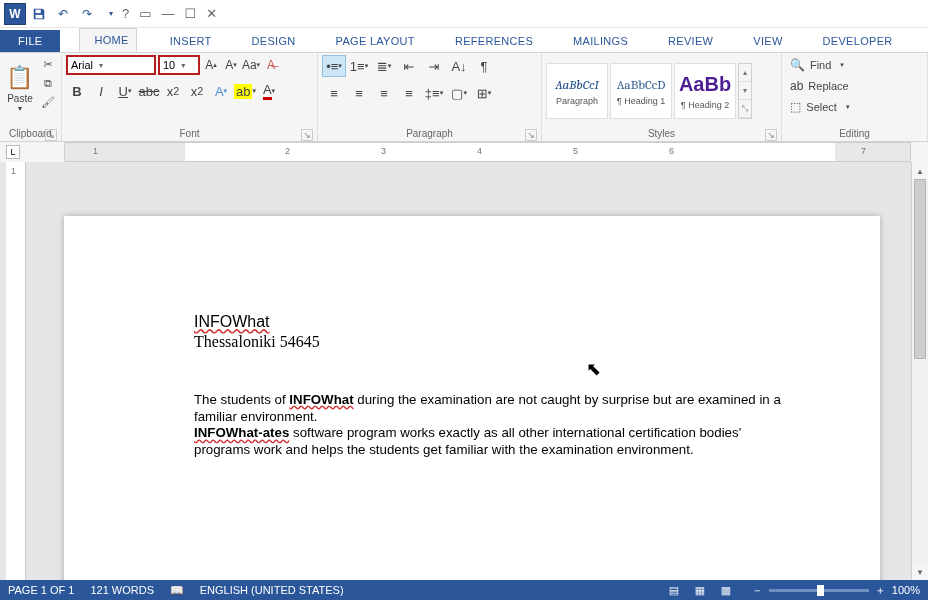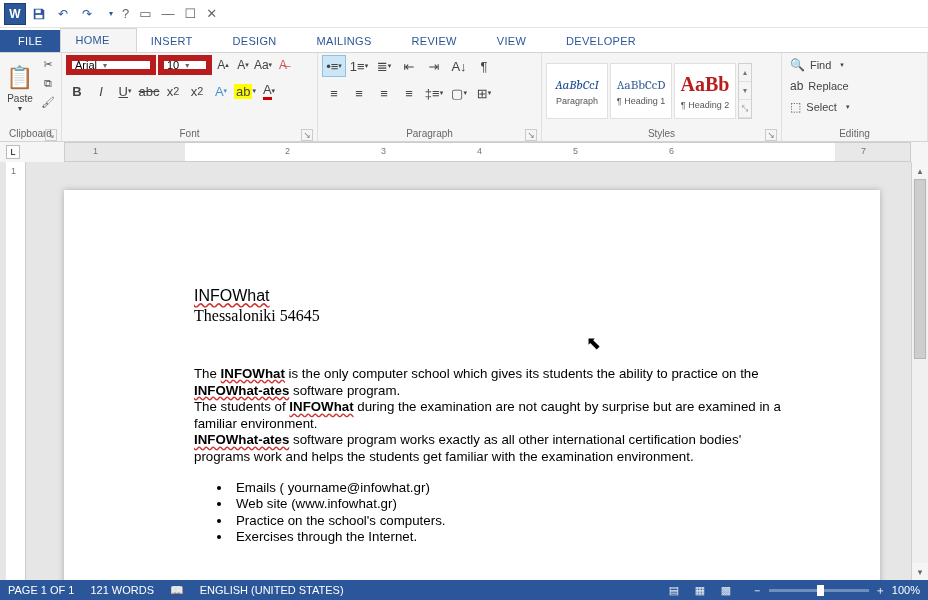--- a/index.html
+++ b/index.html
@@ -8,70 +8,70 @@
 
 .titlebar { height: 28px; background: #fff; display: flex; align-items: center; font-size: 12px; color: #444; border-bottom: 1px solid #e5e5e5; }
 .titlebar .qat { display: flex; align-items: center; gap: 2px; padding-left: 4px; }
 .titlebar .wicon { width: 22px; height: 22px; background: #2b579a; color: #fff; display: flex; align-items: center; justify-content: center; font-weight: bold; font-size: 12px; border: 1px solid #1e3f6f; }
 .titlebar .qbtn { width: 22px; height: 22px; display: flex; align-items: center; justify-content: center; color: #2b579a; cursor: pointer; }
 .titlebar .title { flex: 1; text-align: center; color: #666; font-size: 12px; }
 .titlebar .wctrl { display: flex; gap: 10px; padding-right: 10px; color: #666; }
 .titlebar .wctrl span { cursor: pointer; font-size: 13px; }
 
 
-.tabbar { height: 24px; background: #fff; display: flex; align-items: flex-end; font-size: 11px; }
-.tabbar .tab { padding: 5px 26px 5px 14px; color: #2b579a; cursor: pointer; letter-spacing: 0.3px; }
+.tabbar { height: 24px; background: #fff; display: flex; align-items: flex-end; font-size: 11px; gap: 19px; }
+.tabbar .tab { padding: 5px 7px 5px 14px; color: #2b579a; cursor: pointer; letter-spacing: 0.3px; }
 .tabbar .tab.file { background: #2b579a; color: #fff; padding: 5px 18px; }
 .tabbar .tab.active { border: 1px solid #d4d4d4; border-bottom: 1px solid #f5f5f5; background: #f5f5f5; color: #2b579a; }
 
 
 .ribbon { height: 90px; background: #f5f5f5; border-top: 1px solid #d4d4d4; border-bottom: 1px solid #d4d4d4; display: flex; font-size: 11px; }
 .group { border-right: 1px solid #e0e0e0; display: flex; flex-direction: column; padding: 2px 4px 0 4px; }
 .group-body { flex: 1; display: flex; align-items: flex-start; gap: 3px; }
 .group-label { text-align: center; font-size: 10px; color: #666; height: 14px; line-height: 14px; position: relative; }
 .dialog-launcher { position: absolute; right: 0; bottom: 0; font-size: 9px; color: #888; width: 12px; height: 12px; border: 1px solid #ccc; display: flex; align-items: center; justify-content: center; cursor: pointer; }
 
 .big-btn { display: flex; flex-direction: column; align-items: center; justify-content: center; width: 42px; height: 68px; cursor: pointer; font-size: 10px; color: #444; }
 .big-btn .ico { font-size: 22px; margin-bottom: 2px; }
 .mini { width: 18px; height: 18px; display: flex; align-items: center; justify-content: center; cursor: pointer; color: #555; font-size: 11px; }
 
 .font-row { display: flex; align-items: center; gap: 2px; margin-bottom: 2px; }
-.sel { border: 6px solid #b91c1c; background: #fff; height: 20px; font-size: 11px; padding: 0 3px; display: flex; align-items: center; gap: 6px; cursor: pointer; }
+.sel { border: 2px solid #b91c1c; background: #fff; height: 20px; font-size: 11px; padding: 0 3px; display: flex; align-items: center; gap: 6px; cursor: pointer; }
 .sel .dd { font-size: 8px; color: #666; }
 .ribbtn { width: 22px; height: 22px; display: flex; align-items: center; justify-content: center; cursor: pointer; color: #444; font-size: 13px; }
 .ribbtn.small { width: 18px; height: 20px; font-size: 12px; }
 
 .para-grid .row { display: flex; gap: 1px; margin-bottom: 2px; }
 .para-grid .ribbtn { width: 24px; height: 22px; }
 .bullets-active { background: #cde6f7; border: 1px solid #92c0e0; }
 
 .styles-body { display: flex; align-items: center; gap: 2px; }
 .style-box { width: 62px; height: 56px; border: 1px solid #e0e0e0; background: #fff; display: flex; flex-direction: column; align-items: center; justify-content: center; cursor: pointer; font-size: 9px; color: #555; }
 .style-box .preview { font-size: 13px; color: #1b4a8a; font-family: Cambria, serif; font-style: italic; margin-bottom: 4px; }
 .style-box .preview.h1 { font-style: normal; color: #365f91; }
-.style-box .preview.big { font-size: 20px; color: #b91c1c; font-style: normal; font-weight: bold; font-family: Liberation Serif, serif; }
+.style-box .preview.big { font-size: 20px; color: #4c1d95; font-style: normal; font-weight: bold; font-family: Liberation Sans, sans-serif; }
 .styles-scroll { width: 14px; height: 56px; display: flex; flex-direction: column; border: 1px solid #d0d0d0; }
 .styles-scroll div { flex: 1; display: flex; align-items: center; justify-content: center; font-size: 8px; cursor: pointer; color: #777; border-bottom: 1px solid #e0e0e0; }
 
 .edit-body { display: flex; flex-direction: column; gap: 1px; font-size: 11px; }
 .edit-item { display: flex; align-items: center; gap: 5px; height: 20px; padding: 0 4px; cursor: pointer; color: #444; }
 .edit-item .ico { font-size: 12px; }
 
 
 .ruler-wrap { height: 20px; background: #f5f5f5; display: flex; }
 .ruler-gutter { width: 64px; background: #f5f5f5; display: flex; align-items: center; justify-content: flex-start; padding-left: 6px; }
 .tabstop { width: 14px; height: 14px; border: 1px solid #bbb; background: #fff; font-size: 9px; display: flex; align-items: center; justify-content: center; cursor: pointer; }
 .ruler { flex: 1; background: linear-gradient(to right, #e8e8e8 0, #e8e8e8 120px, #fff 120px, #fff 770px, #e8e8e8 770px); border: 1px solid #ccc; position: relative; font-size: 9px; color: #777; }
 .ruler .num { position: absolute; top: 3px; }
 
 
 .workarea { display: flex; height: 418px; background: #e6e6e6; }
 .vruler { width: 20px; background: #fff; border-right: 1px solid #ccc; margin: 0 0 0 6px; position: relative; font-size: 9px; color: #777; }
 .vruler .num { position: absolute; left: 5px; }
-.doc-scroll { flex: 1; overflow: hidden; position: relative; background: #e6e6e6; }
+.doc-scroll { flex: 1; overflow: hidden; position: relative; background: #e6e6e6; margin-top: 26px; }
 .page { position: absolute; left: 38px; top: 28px; width: 816px; min-height: 800px; background: #fff; box-shadow: 0 0 6px rgba(0,0,0,0.25); padding: 96px 96px 40px 130px; font-family: Arial, sans-serif; font-size: 13.3px; color: #000; line-height: 1.25; }
 .serif { font-family: "Times New Roman", serif; font-size: 16px; }
 .redline { text-decoration: underline; text-decoration-color: #d03030; text-decoration-style: wavy; }
 .page p { margin-bottom: 0; }
 .page .spacer { height: 40px; }
 .page ul { margin-left: 38px; list-style: disc; }
 .page ul li { padding-left: 4px; }
 .page b { font-weight: bold; }
 
 .cursor-img { position: absolute; font-size: 18px; color: #000; pointer-events: none; }
@@ -114,20 +114,22 @@
     <span>☐</span>
     <span>✕</span>
   </div>
 </div>
 
 <div class="tabbar">
   <div class="tab file">FILE</div>
   <div class="tab active">HOME</div>
   <div class="tab">INSERT</div>
   <div class="tab">DESIGN</div>
+  <div class="tab">PAGE LAYOUT</div>
+  <div class="tab">REFERENCES</div>
   <div class="tab">MAILINGS</div>
   <div class="tab">REVIEW</div>
   <div class="tab">VIEW</div>
   <div class="tab">DEVELOPER</div>
 </div>
 
 <div class="ribbon">
 
   <div class="group" style="width:62px;">
     <div class="group-body">
@@ -145,21 +147,21 @@
     <div class="group-label"><span>Clipboard</span><span class="dialog-launcher">↘</span></div>
   </div>
 
   <div class="group" style="width:256px;">
     <div class="group-body" style="flex-direction:column;align-items:stretch;">
       <div class="font-row">
         <div class="sel" style="width:90px;">
             <span>Arial</span>
             <span class="dd">▾</span>
           </div>
-        <div class="sel" style="width:54px;">
+        <div class="sel" style="width:42px;">
             <span>10</span>
             <span class="dd">▾</span>
           </div>
         <div class="ribbtn small">A<sup style="font-size:7px;">▴</sup></div>
         <div class="ribbtn small">A<sup style="font-size:7px;">▾</sup></div>
         <div class="ribbtn small">Aa<span style="font-size:7px;">▾</span></div>
         <div class="ribbtn small" style="color:#c55;">A̶</div>
       </div>
       <div class="font-row">
         <div class="ribbtn">
@@ -277,30 +279,23 @@
 
 <div class="workarea">
   <div class="vruler">
     <span class="num" style="top:4px;">1</span>
   </div>
   <div class="doc-scroll">
     <div class="page">
       <p class="serif"><span class="redline">INFOWhat</span></p>
       <p class="serif">Thessaloniki 54645</p>
       <div class="spacer"></div>
-      <p><span>The </span><b class="redline">INFOWhat</b><span> is the only computer school which gives its students the ability to practice on the </span><b class="redline">INFOWhat-ates</b><span> software program.</span></p>
       <p><span>The students of </span><b class="redline">INFOWhat</b><span> during the examination are not caught by surprise but are examined in a familiar environment.</span></p>
       <p><b class="redline">INFOWhat-ates</b><span> software program works exactly as all other international certification bodies' programs work and helps the students get familiar with the examination environment.</span></p>
       <div style="height:14px;"></div>
-      <ul>
-        <li>Emails ( yourname@infowhat.gr)</li>
-        <li>Web site (www.infowhat.gr)</li>
-        <li>Practice on the school's computers.</li>
-        <li>Exercises through the Internet.</li>
-      </ul>
     </div>
     <div class="cursor-img" style="left:560px; top:170px;">⬉</div>
   </div>
   <div class="vscroll">
     <div class="arr">▴</div>
     <div class="track">
         <div class="thumb"></div>
       </div>
     <div class="arr">▾</div>
   </div>

